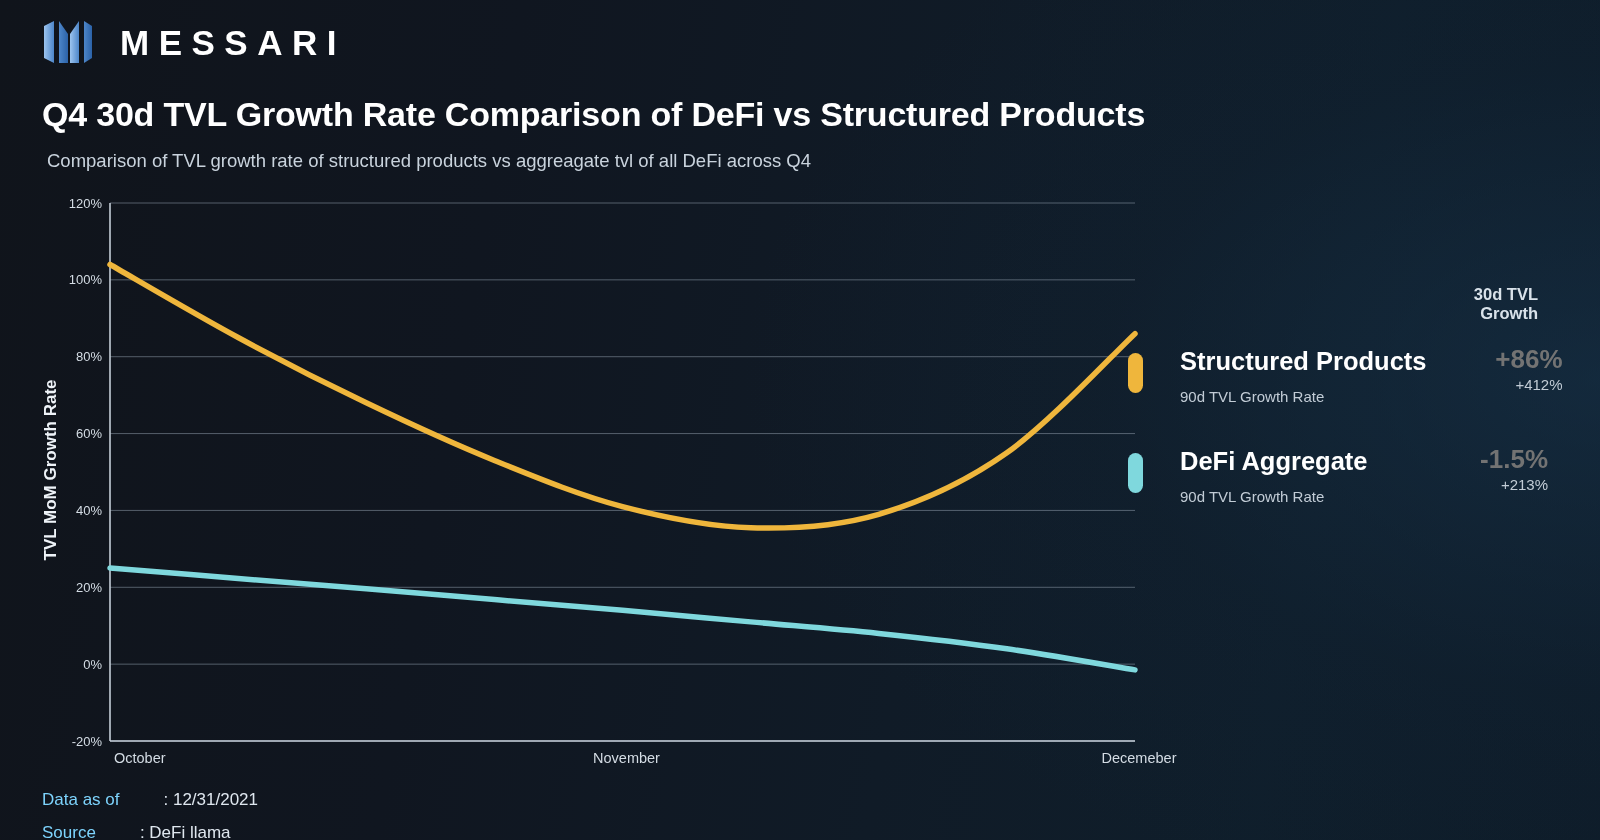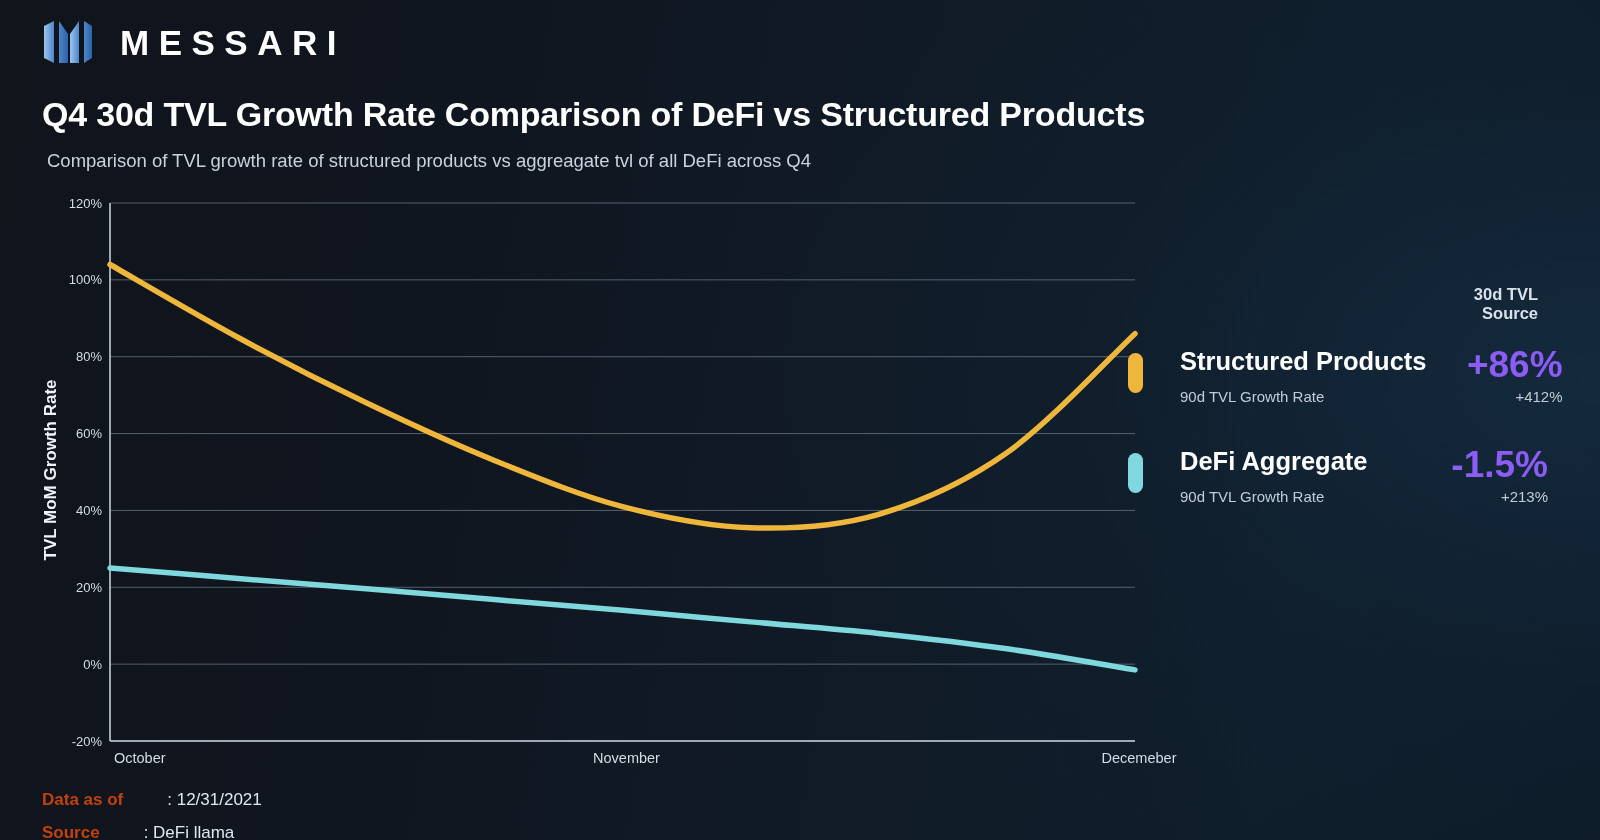--- a/index.html
+++ b/index.html
@@ -156,23 +156,23 @@
     margin-top: 12px;
     white-space: nowrap;
   }
   .legend-values {
     flex: 0 0 auto;
     text-align: right;
     width: 116px;
     margin-top: -2px;
   }
   .legend-primary {
-    font-size: 37px;
-    font-weight: 700;
-    color: #8b5cf6;
+    font-size: 26px;
+    font-weight: 700;
+    color: #737373;
     line-height: 1.05;
     white-space: nowrap;
   }
   .legend-secondary {
     font-size: 15px;
     font-weight: 400;
     color: #c2ccd6;
     line-height: 1.25;
     margin-top: 3px;
     white-space: nowrap;
@@ -180,21 +180,21 @@
 
   
   #footer {
     position: absolute;
     left: 42px;
     top: 783px;
     font-size: 17px;
     color: #e7edf3;
     line-height: 1.95;
   }
-  .footer-label { font-weight: 700; color: #c2410c; margin-top: 44px; }
+  .footer-label { font-weight: 400; color: #7dd3fc; margin-top: 44px; }
   .footer-value { font-weight: 400; color: #dfe7ef; margin-left: 44px; }
 </style>
 </head>
 <body>
 
 <div id="bg"></div>
 
 <div id="page">
 
   <div id="logo-row">
@@ -252,21 +252,21 @@
       <text class="y-axis-title" x="56" y="470" transform="rotate(-90 56 470)" text-anchor="middle">TVL MoM Growth Rate</text>
       <g id="series-paths">
           <path class="series-line" d="M 110.00 264.49 C 131.35 276.65, 195.42 314.44, 238.13 337.50 C 280.83 360.56, 323.54 382.33, 366.25 402.83 C 408.96 423.32, 451.67 443.18, 494.38 460.47 C 537.08 477.76, 579.79 495.38, 622.50 506.59 C 665.21 517.79, 707.92 526.44, 750.63 527.72 C 793.33 529.00, 836.04 526.76, 878.75 514.27 C 921.46 501.78, 964.17 482.89, 1006.88 452.79 C 1049.58 422.68, 1113.65 353.51, 1135.00 333.66" stroke="#efb63c"></path>
           <path class="series-line" d="M 110.00 568.07 C 131.35 569.80, 195.42 574.99, 238.13 578.45 C 280.83 581.91, 323.54 585.30, 366.25 588.82 C 408.96 592.35, 451.67 596.00, 494.38 599.58 C 537.08 603.17, 579.79 606.63, 622.50 610.34 C 665.21 614.06, 707.92 618.03, 750.63 621.87 C 793.33 625.71, 836.04 628.92, 878.75 633.40 C 921.46 637.88, 964.17 642.69, 1006.88 648.77 C 1049.58 654.86, 1113.65 666.38, 1135.00 669.91" stroke="#7fd8dd"></path>
         </g>
     </svg>
   </div>
 
   <div id="legend">
     <div id="legend-header">30d TVL
-Source</div>
+Growth</div>
 
     <div class="legend-row" id="legend-row-0">
       <div class="legend-swatch" style="background: rgb(239, 182, 60);"></div>
       <div class="legend-text">
         <div class="legend-name">Structured Products</div>
         <div class="legend-sub">90d TVL Growth Rate</div>
       </div>
       <div class="legend-values">
         <div class="legend-primary">+86%</div>
         <div class="legend-secondary">+412%</div>

